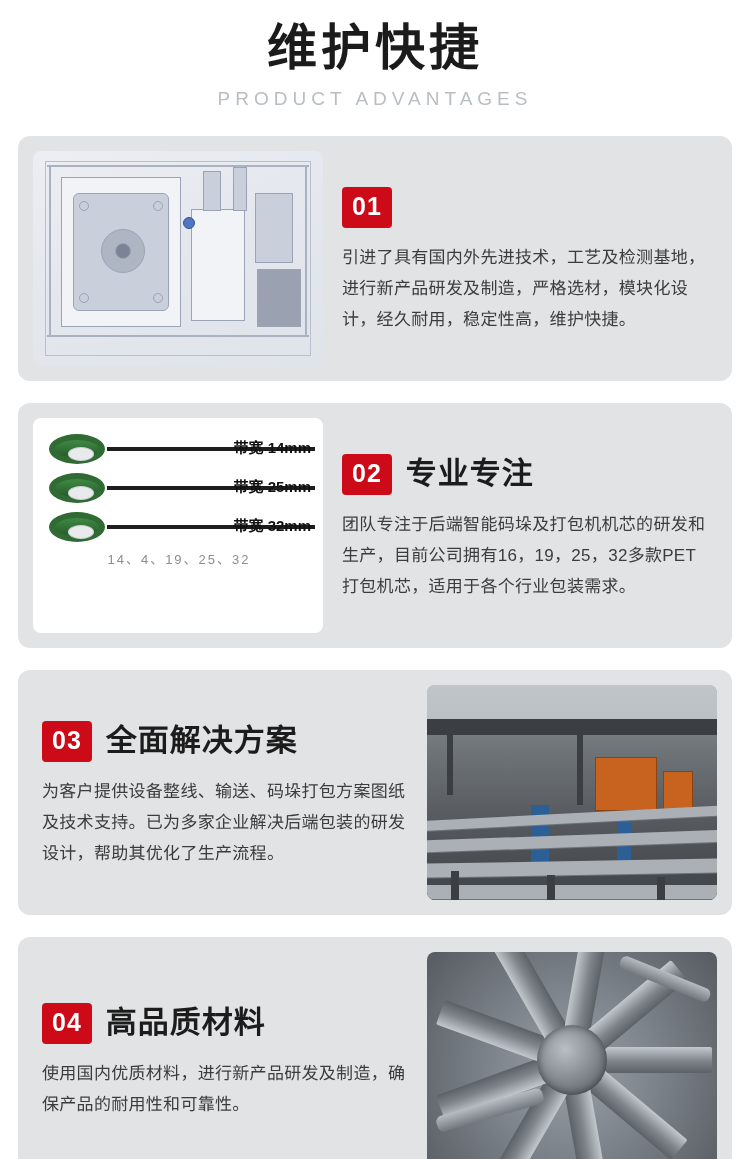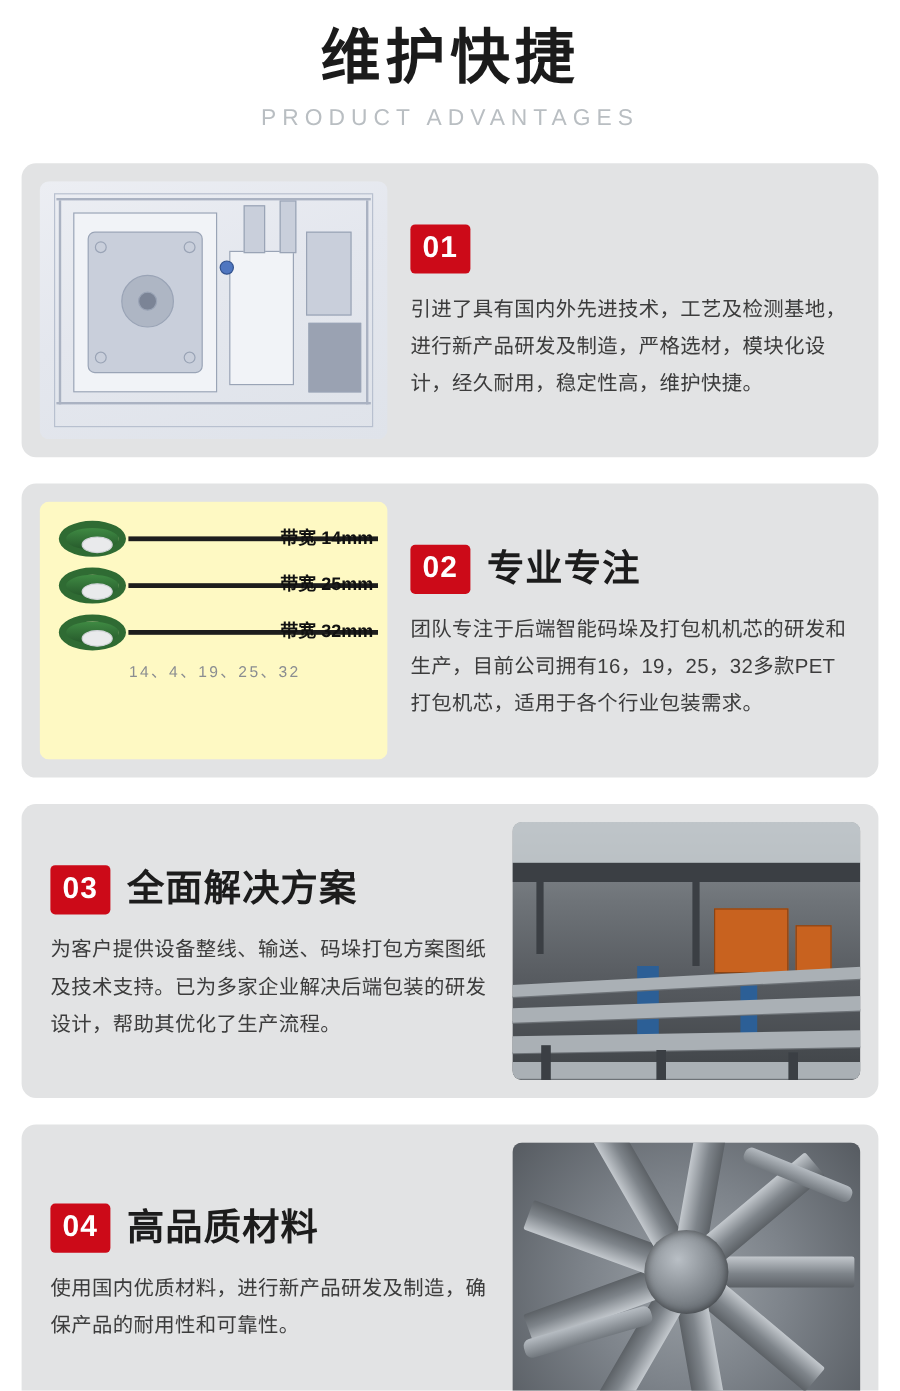--- a/index.html
+++ b/index.html
@@ -127,21 +127,21 @@
   .ill-machine .circ { border-radius: 50%; }
   .ill-machine .ln {
     position: absolute;
     background: #aab2c2;
   }
 
   
   .ill-belts {
     width: 100%;
     height: 100%;
-    background: #fef9c3;
+    background: #ffffff;
     position: relative;
     padding: 14px 8px 10px 10px;
   }
   .belt-row {
     position: relative;
     height: 34px;
     margin-bottom: 5px;
     display: flex;
     align-items: center;
   }

